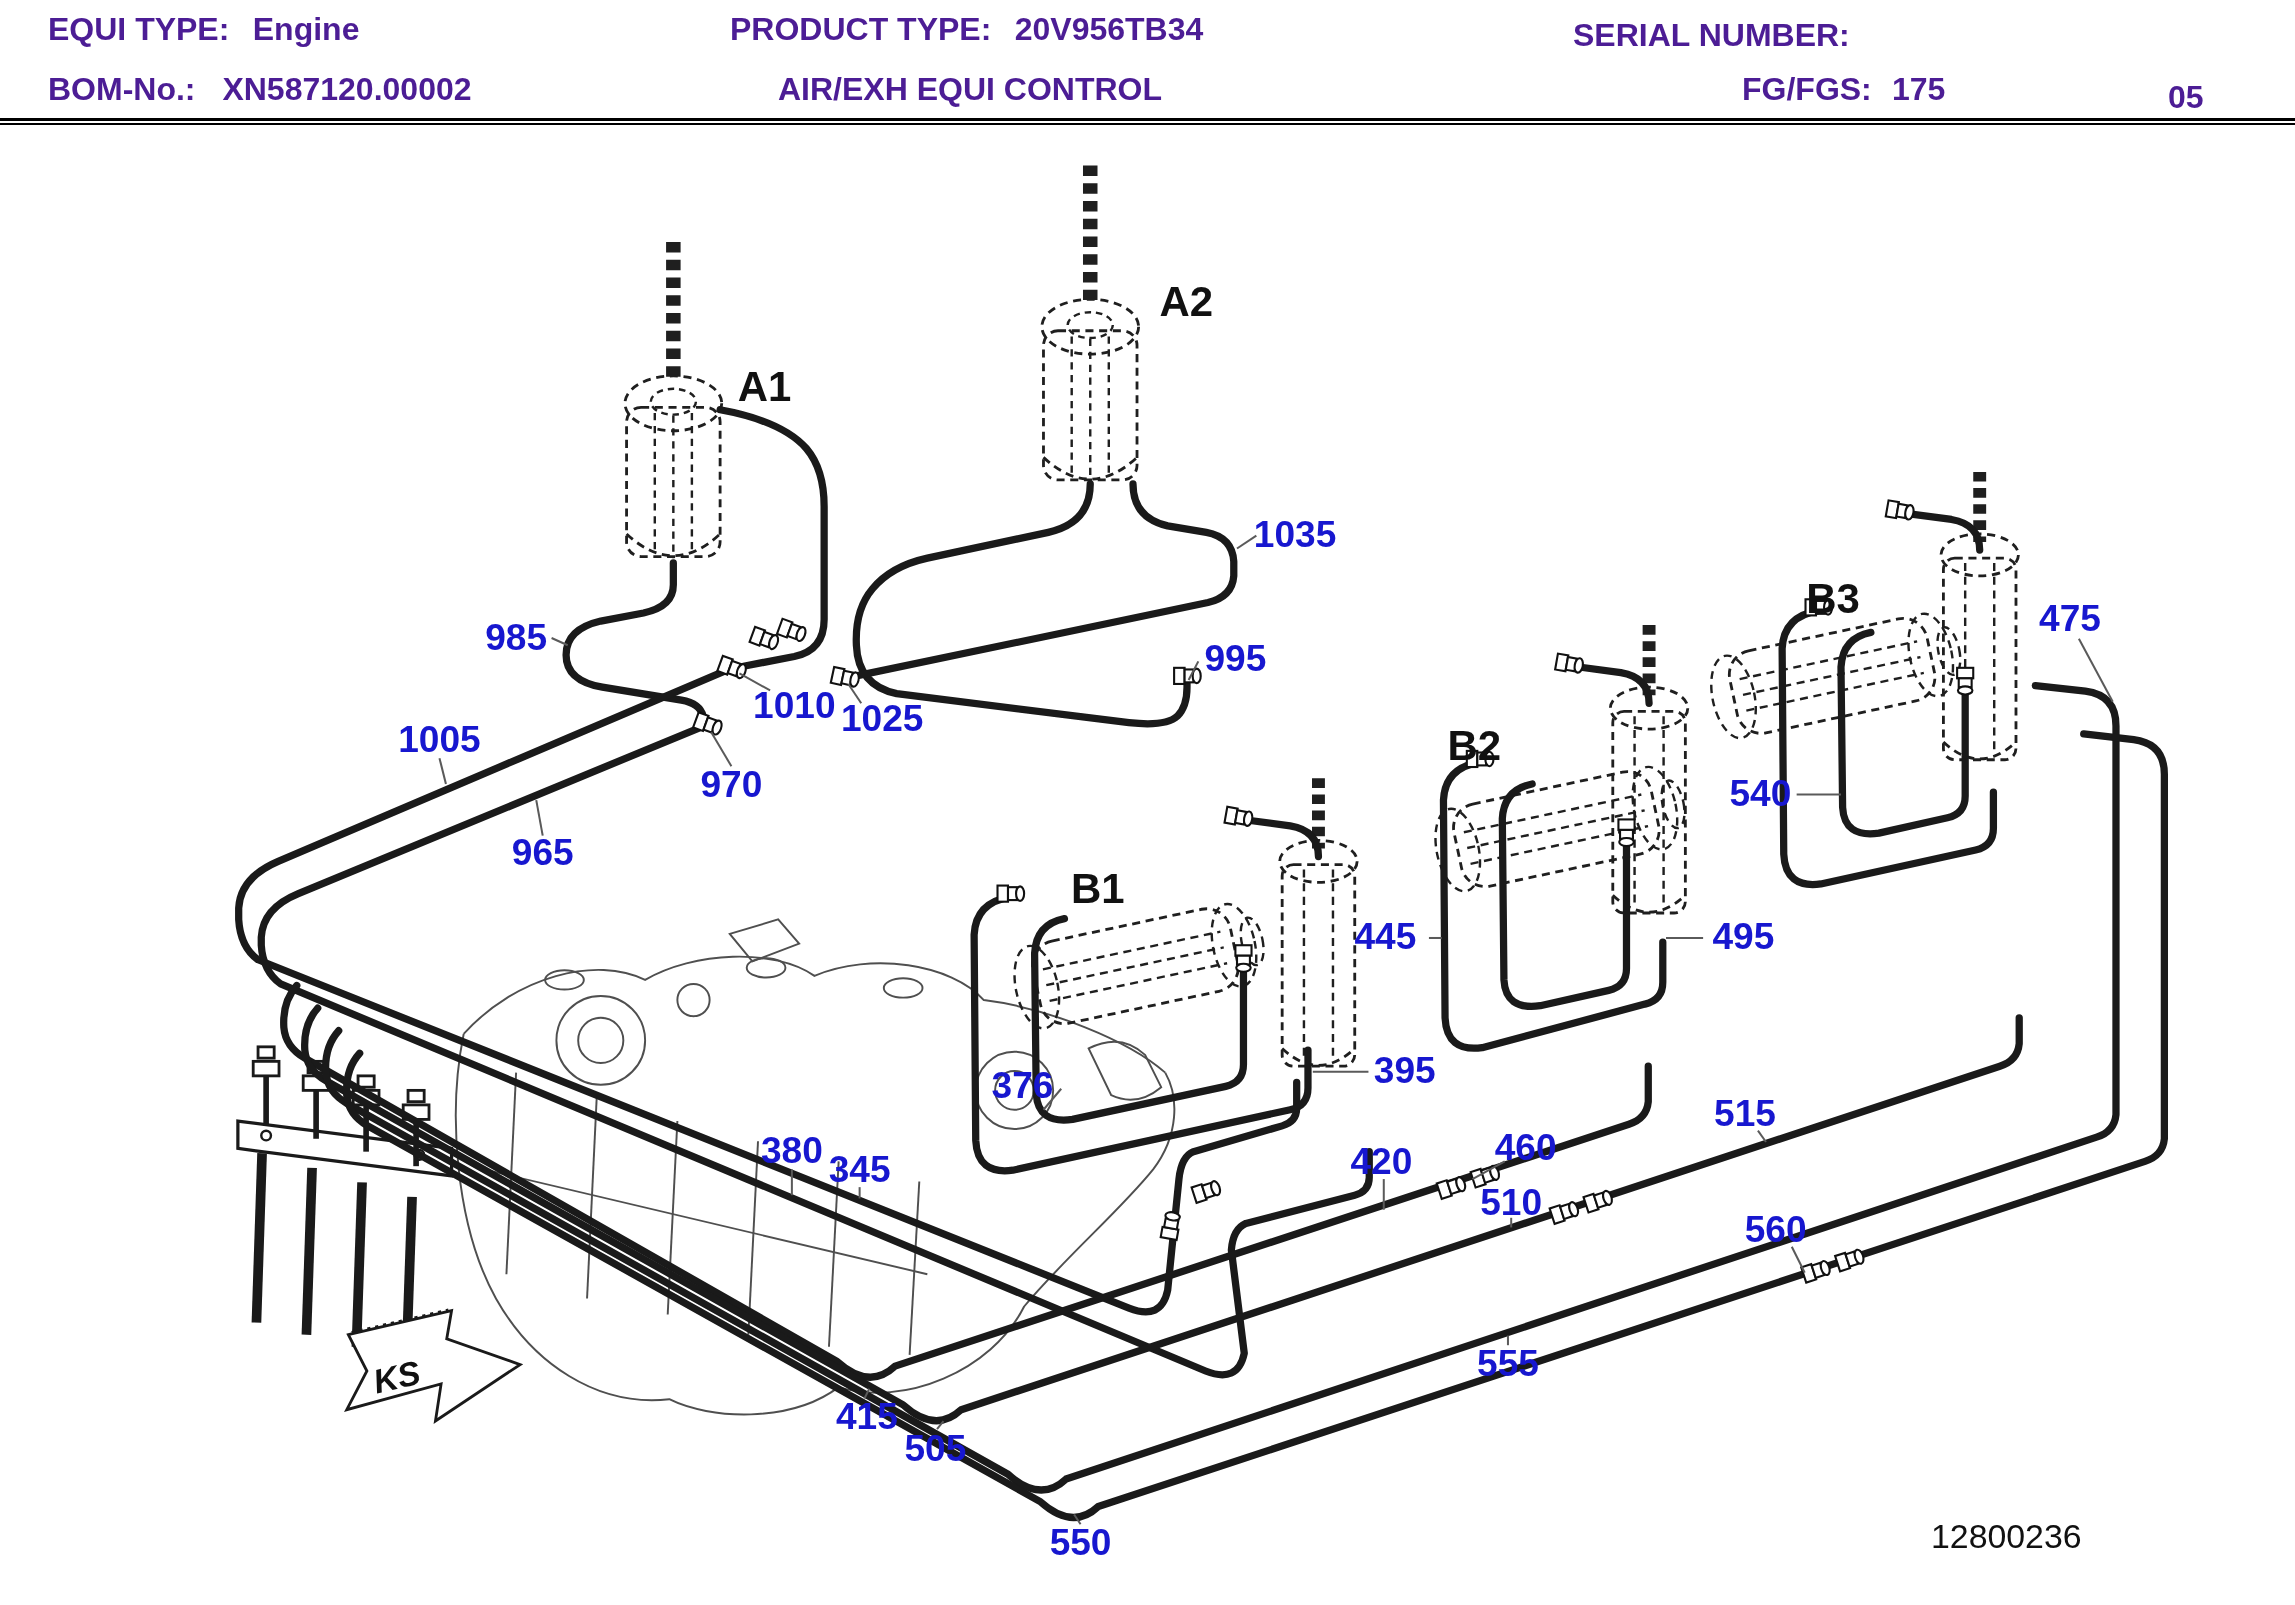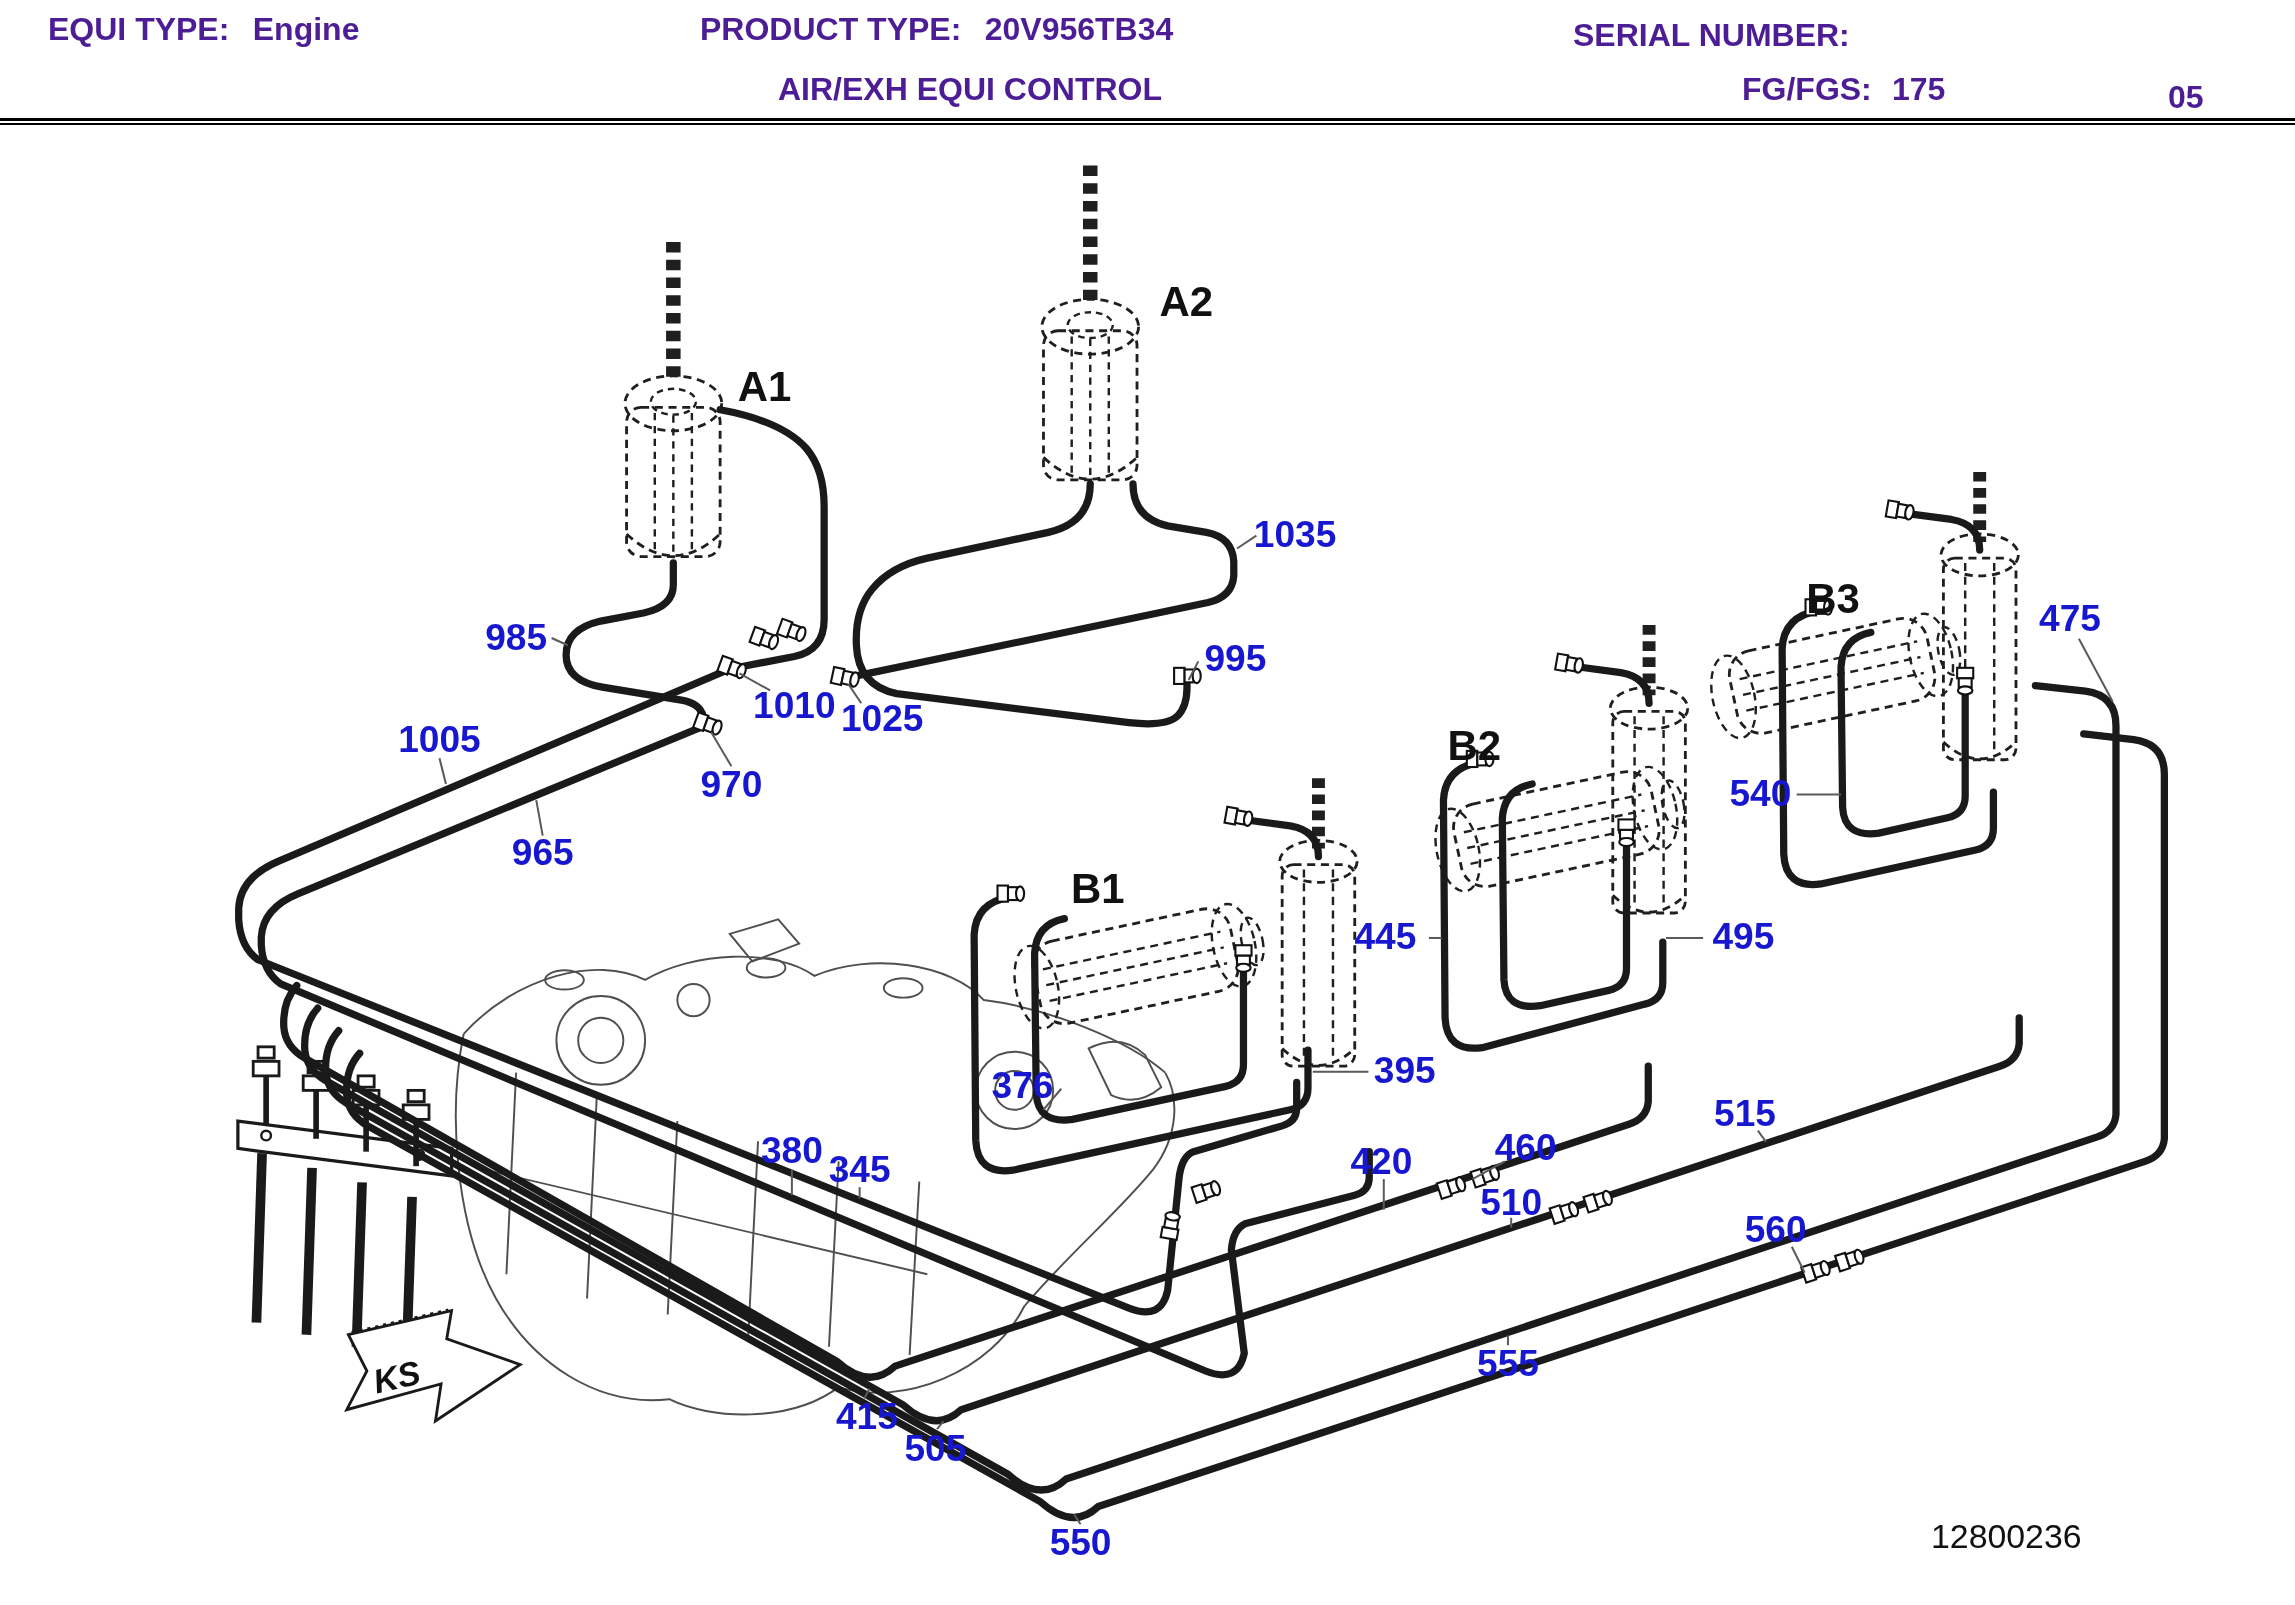--- a/index.html
+++ b/index.html
@@ -16,27 +16,31 @@
 </style>
 </head>
 <body>
 
 <div class="page">
 
   <div class="hdr" style="left:48px;top:11.3px;">
     <span>EQUI TYPE:</span>
     <span style="margin-left:14.5px;">Engine</span>
   </div>
-  <div class="hdr" style="left:700px;top:11.3px;">
+  <div class="hdr" style="left:730px;top:11.3px;">
     <span>PRODUCT TYPE:</span>
     <span style="margin-left:14.5px;">20V956TB34</span>
   </div>
   <div class="hdr" style="left:1573px;top:17px;">
     <span>SERIAL NUMBER:</span>
     <span style="margin-left:14.5px;"></span>
+  </div>
+  <div class="hdr" style="left:48px;top:71px;">
+    <span>BOM-No.:</span>
+    <span style="margin-left:18px;">XN587120.00002</span>
   </div>
   <div class="hdr" style="left:778px;top:71px;">AIR/EXH EQUI CONTROL</div>
   <div class="hdr" style="left:1742px;top:71px;">
     <span>FG/FGS:</span>
     <span style="margin-left:11.3px;">175</span>
   </div>
   <div class="hdr" style="left:2168px;top:79px;">05</div>
   <div class="rule"></div>
 
   <svg style="position:absolute;left:0;top:0;" width="2295" height="1605" viewBox="0 0 2846 1990">

